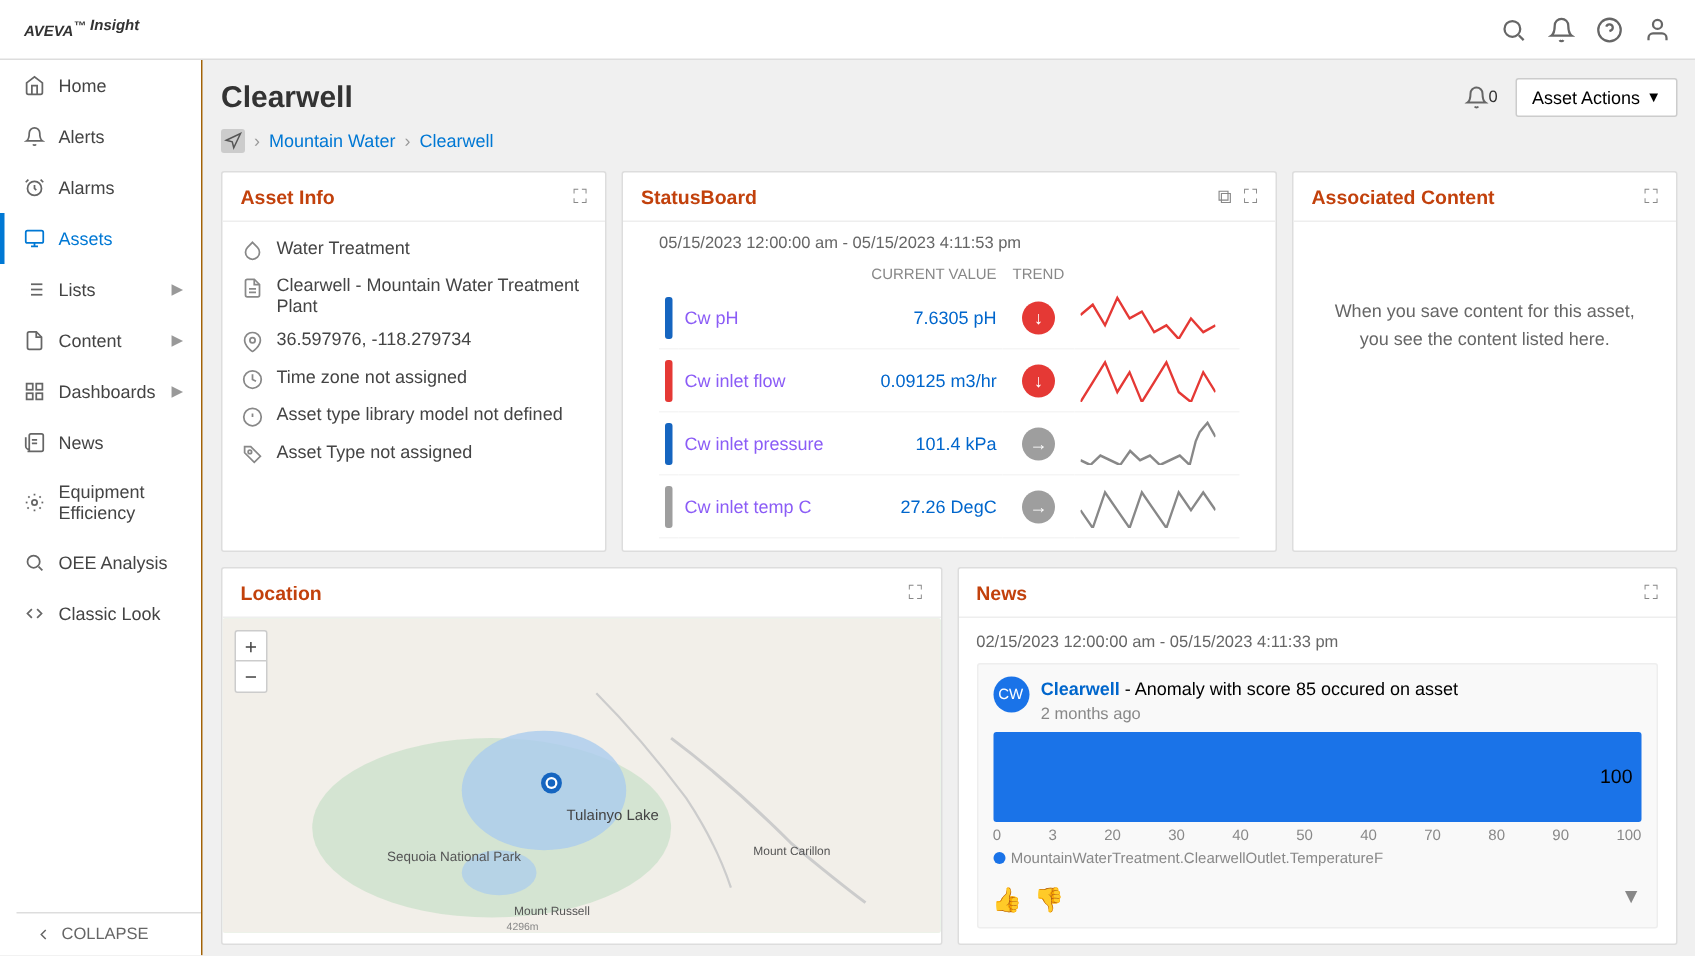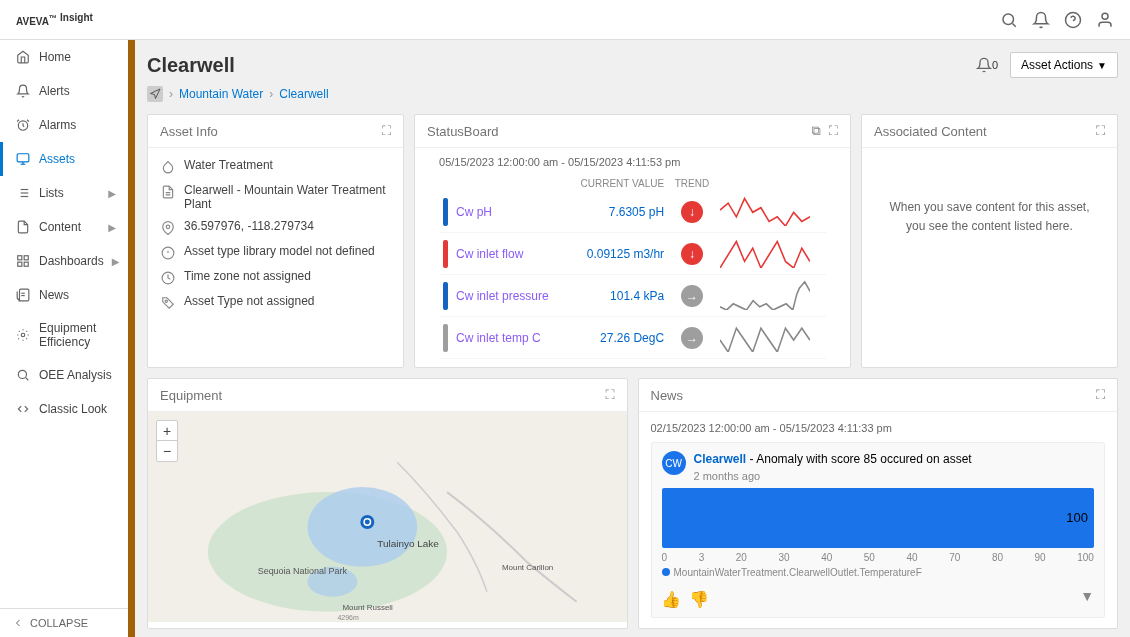--- a/index.html
+++ b/index.html
@@ -9,52 +9,52 @@
     .topbar {
       height: 40px;
       background: #fff;
       border-bottom: 1px solid #ddd;
       display: flex;
       align-items: center;
       justify-content: space-between;
       padding: 0 16px;
       flex-shrink: 0;
     }
-    .topbar-logo { font-size: 14px; font-weight: bold; color: #333; display: flex; align-items: flex-end; gap: 4px; }
+    .topbar-logo { font-size: 14px; font-weight: bold; color: #333; display: flex; align-items: flex-end; gap: 4px; font-style: italic; }
     .topbar-logo span { font-size: 10px; vertical-align: super; }
     .topbar-icons { display: flex; gap: 14px; align-items: center; color: #666; }
     .topbar-icons svg { width: 18px; height: 18px; cursor: pointer; }
 
     
     .main-layout { display: flex; flex: 1; overflow: hidden; }
 
     
     .sidebar {
       width: 135px;
       background: #fff;
-      border-right: 7px solid #a16207;
+      border-right: 1px solid #a16207;
       display: flex;
       flex-direction: column;
       flex-shrink: 0;
       overflow-y: auto;
     }
     .sidebar-item {
       display: flex;
       align-items: center;
       gap: 8px;
       padding: 9px 12px;
       cursor: pointer;
       color: #444;
       font-size: 12px;
       border-left: 3px solid transparent;
     }
     .sidebar-item.active { border-left-color: #0078d4; color: #0078d4; }
     .sidebar-icon { width: 16px; height: 16px; display: flex; align-items: center; justify-content: center; color: #666; flex-shrink: 0; }
     .sidebar-arrow { margin-left: auto; font-size: 10px; color: #999; }
-    .sidebar-bottom { margin-top: auto; border-top: 1px solid #ddd; padding: 8px 12px; font-size: 11px; color: #666; cursor: pointer; display: flex; align-items: center; gap: 6px; }
+    .sidebar-bottom { margin-top: auto; border-top: 1px solid #ddd; padding: 8px 12px; font-size: 11px; color: #666; cursor: pointer; display: flex; align-items: center; gap: 6px; margin-left: 11px; }
 
     
     .content-area { flex: 1; overflow-y: auto; padding: 12px; background: #f0f0f0; }
 
     
     .page-header { display: flex; align-items: center; justify-content: space-between; margin-bottom: 8px; }
     .page-title { font-size: 20px; font-weight: 600; color: #333; }
     .page-header-right { display: flex; align-items: center; gap: 12px; }
     .bell-badge { position: relative; display: inline-flex; align-items: center; }
     .asset-actions-btn {
@@ -86,21 +86,21 @@
       border-radius: 2px;
       overflow: hidden;
     }
     .card-header {
       display: flex;
       align-items: center;
       justify-content: space-between;
       padding: 8px 12px;
       border-bottom: 1px solid #eee;
     }
-    .card-title { font-size: 13px; font-weight: 400; color: #737373; }
+    .card-title { font-size: 13px; font-weight: 700; color: #c2410c; }
     .card-header-icons { display: flex; gap: 8px; color: #888; font-size: 14px; cursor: pointer; }
     .card-body { padding: 10px 12px; }
 
     
     .asset-info-item { display: flex; align-items: flex-start; gap: 8px; margin-bottom: 8px; font-size: 12px; color: #444; }
     .ai-icon { width: 16px; height: 16px; display: flex; align-items: center; justify-content: center; color: #888; flex-shrink: 0; margin-top: 1px; }
 
     
     .sb-timerange { font-size: 11px; color: #666; margin-bottom: 8px; }
     .sb-table { width: 100%; border-collapse: collapse; }
@@ -376,34 +376,34 @@
                   <path d="M21 10c0 7-9 13-9 13s-9-6-9-13a9 9 0 0 1 18 0z"></path>
                   <circle cx="12" cy="10" r="3"></circle>
                 </svg>
             </span>
             <span>36.597976, -118.279734</span>
           </div>
           <div class="asset-info-item">
             <span class="ai-icon">
               <svg width="14" height="14" viewBox="0 0 24 24" fill="none" stroke="#888" stroke-width="2">
                   <circle cx="12" cy="12" r="10"></circle>
+                  <polyline points="12 6 12 12 16 14"></polyline>
+                </svg>
+            </span>
+            <span>Time zone not assigned</span>
+          </div>
+          <div class="asset-info-item">
+            <span class="ai-icon">
+              <svg width="14" height="14" viewBox="0 0 24 24" fill="none" stroke="#888" stroke-width="2">
+                  <circle cx="12" cy="12" r="10"></circle>
                   <line x1="12" y1="8" x2="12" y2="12"></line>
                   <line x1="12" y1="16" x2="12.01" y2="16"></line>
                 </svg>
             </span>
             <span>Asset type library model not defined</span>
-          </div>
-          <div class="asset-info-item">
-            <span class="ai-icon">
-              <svg width="14" height="14" viewBox="0 0 24 24" fill="none" stroke="#888" stroke-width="2">
-                  <circle cx="12" cy="12" r="10"></circle>
-                  <polyline points="12 6 12 12 16 14"></polyline>
-                </svg>
-            </span>
-            <span>Time zone not assigned</span>
           </div>
           <div class="asset-info-item">
             <span class="ai-icon">
               <svg width="14" height="14" viewBox="0 0 24 24" fill="none" stroke="#888" stroke-width="2">
                   <circle cx="9" cy="9" r="2"></circle>
                   <path d="M3 3h7l11 11-7 7L3 10V3z"></path>
                 </svg>
             </span>
             <span>Asset Type not assigned</span>
           </div>
@@ -506,21 +506,21 @@
         <div class="card-body" style="padding:20px 12px; display:flex; align-items:flex-start; justify-content:center; min-height:180px;">
           <p class="assoc-empty">When you save content for this asset, you see the content listed here.</p>
         </div>
       </div>
     </div>
 
     <div class="grid-bottom">
 
       <div class="card">
         <div class="card-header">
-          <span class="card-title">Equipment</span>
+          <span class="card-title">Location</span>
           <div class="card-header-icons">
             <span class="fullscreen-icon">⛶</span>
           </div>
         </div>
         <div style="padding:0;">
           <div class="map-container">
             <svg width="100%" height="100%" viewBox="0 0 480 210" xmlns="http://www.w3.org/2000/svg">
 
               <rect width="480" height="210" fill="#f2efe9"></rect>
 

